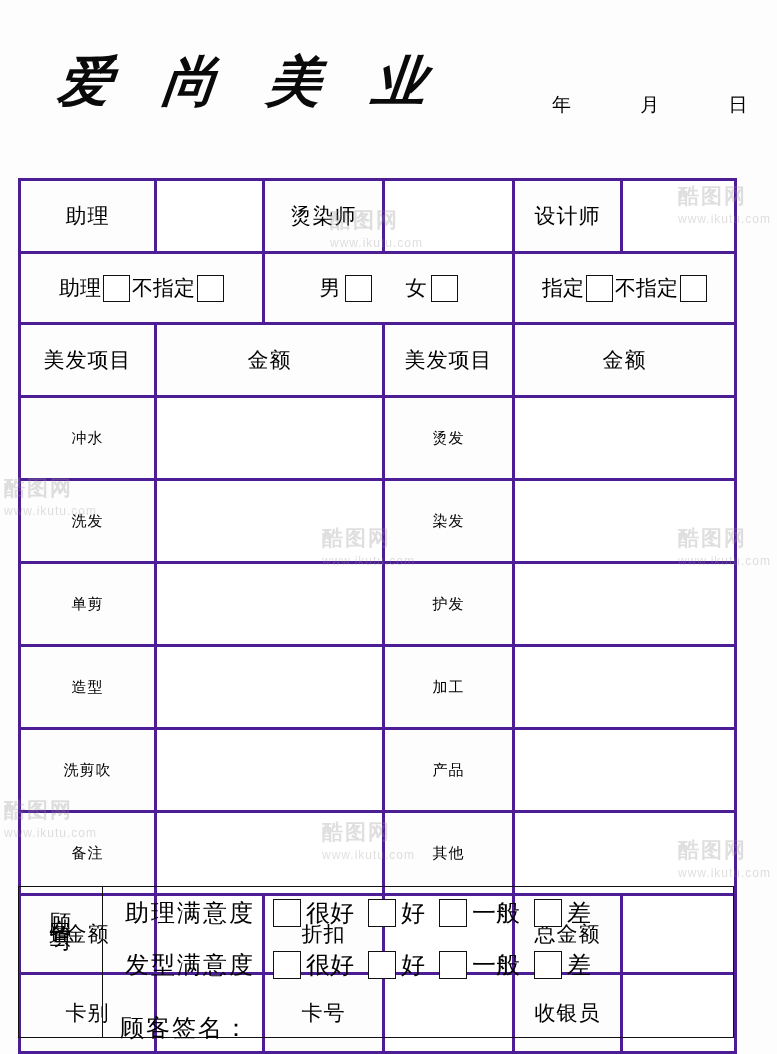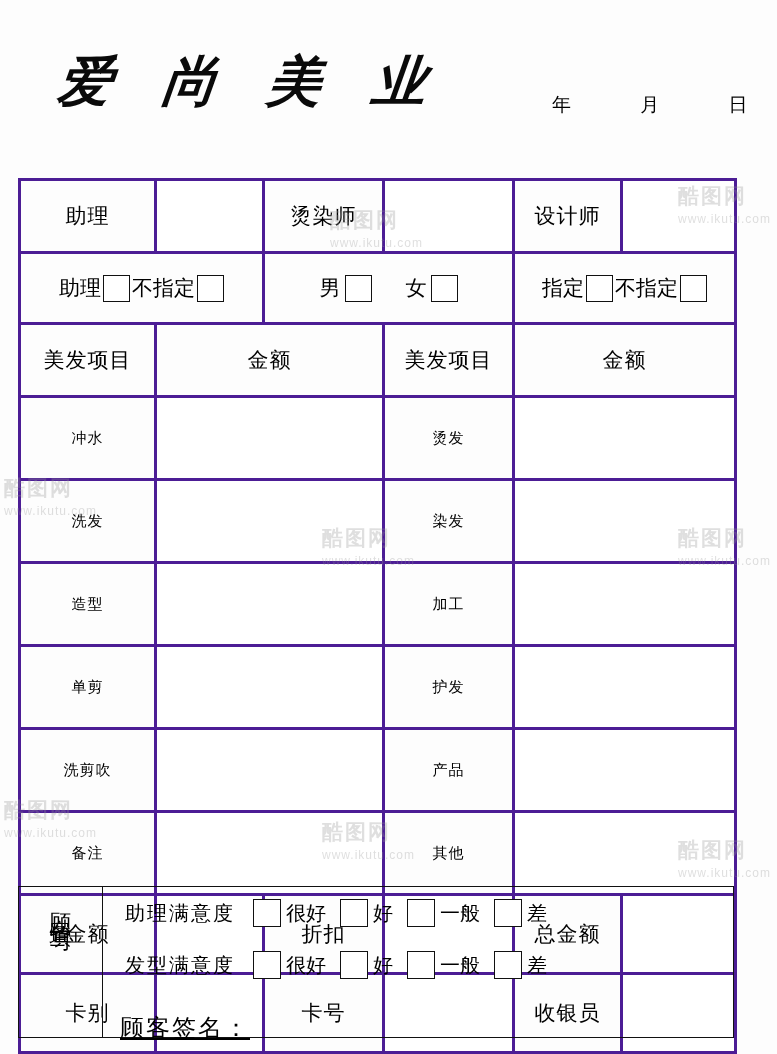--- a/index.html
+++ b/index.html
@@ -132,41 +132,40 @@
     left: 84px;
     top: 0;
     right: 0;
     bottom: 0;
   }
   .fb-row {
     display: flex;
     align-items: center;
     height: 52px;
     padding-left: 22px;
-    font-size: 20px;
+    font-size: 24px;
     white-space: nowrap;
   }
   .fb-row .lbl { letter-spacing: 2px; margin-right: 18px; }
   .fb-opt {
     display: flex;
     align-items: center;
     gap: 5px;
     margin-right: 14px;
     text-align: right;
   }
   .fb-opt .box { width: 26px; height: 26px; }
 
   .sig {
     position: absolute;
     left: 120px;
     top: 1012px;
     font-size: 24px;
     letter-spacing: 2px;
     white-space: nowrap;
-    text-decoration: underline;
   }
 
   
   .wm {
     position: absolute;
     color: rgba(150,150,150,0.30);
     font-size: 15px;
     letter-spacing: 1px;
     white-space: nowrap;
     pointer-events: none;
@@ -256,29 +255,29 @@
         <td class="cl">烫发</td>
         <td class="blank" colspan="2"></td>
       </tr>
       <tr class="rowitem">
         <td class="cl">洗发</td>
         <td class="blank" colspan="2"></td>
         <td class="cl">染发</td>
         <td class="blank" colspan="2"></td>
       </tr>
       <tr class="rowitem">
+        <td class="cl">单剪</td>
+        <td class="blank" colspan="2"></td>
+        <td class="cl">护发</td>
+        <td class="blank" colspan="2"></td>
+      </tr>
+      <tr class="rowitem">
         <td class="cl">造型</td>
         <td class="blank" colspan="2"></td>
         <td class="cl">加工</td>
-        <td class="blank" colspan="2"></td>
-      </tr>
-      <tr class="rowitem">
-        <td class="cl">单剪</td>
-        <td class="blank" colspan="2"></td>
-        <td class="cl">护发</td>
         <td class="blank" colspan="2"></td>
       </tr>
       <tr class="rowitem">
         <td class="cl">洗剪吹</td>
         <td class="blank" colspan="2"></td>
         <td class="cl">产品</td>
         <td class="blank" colspan="2"></td>
       </tr>
       <tr class="rowitem">
         <td class="cl">备注</td>

